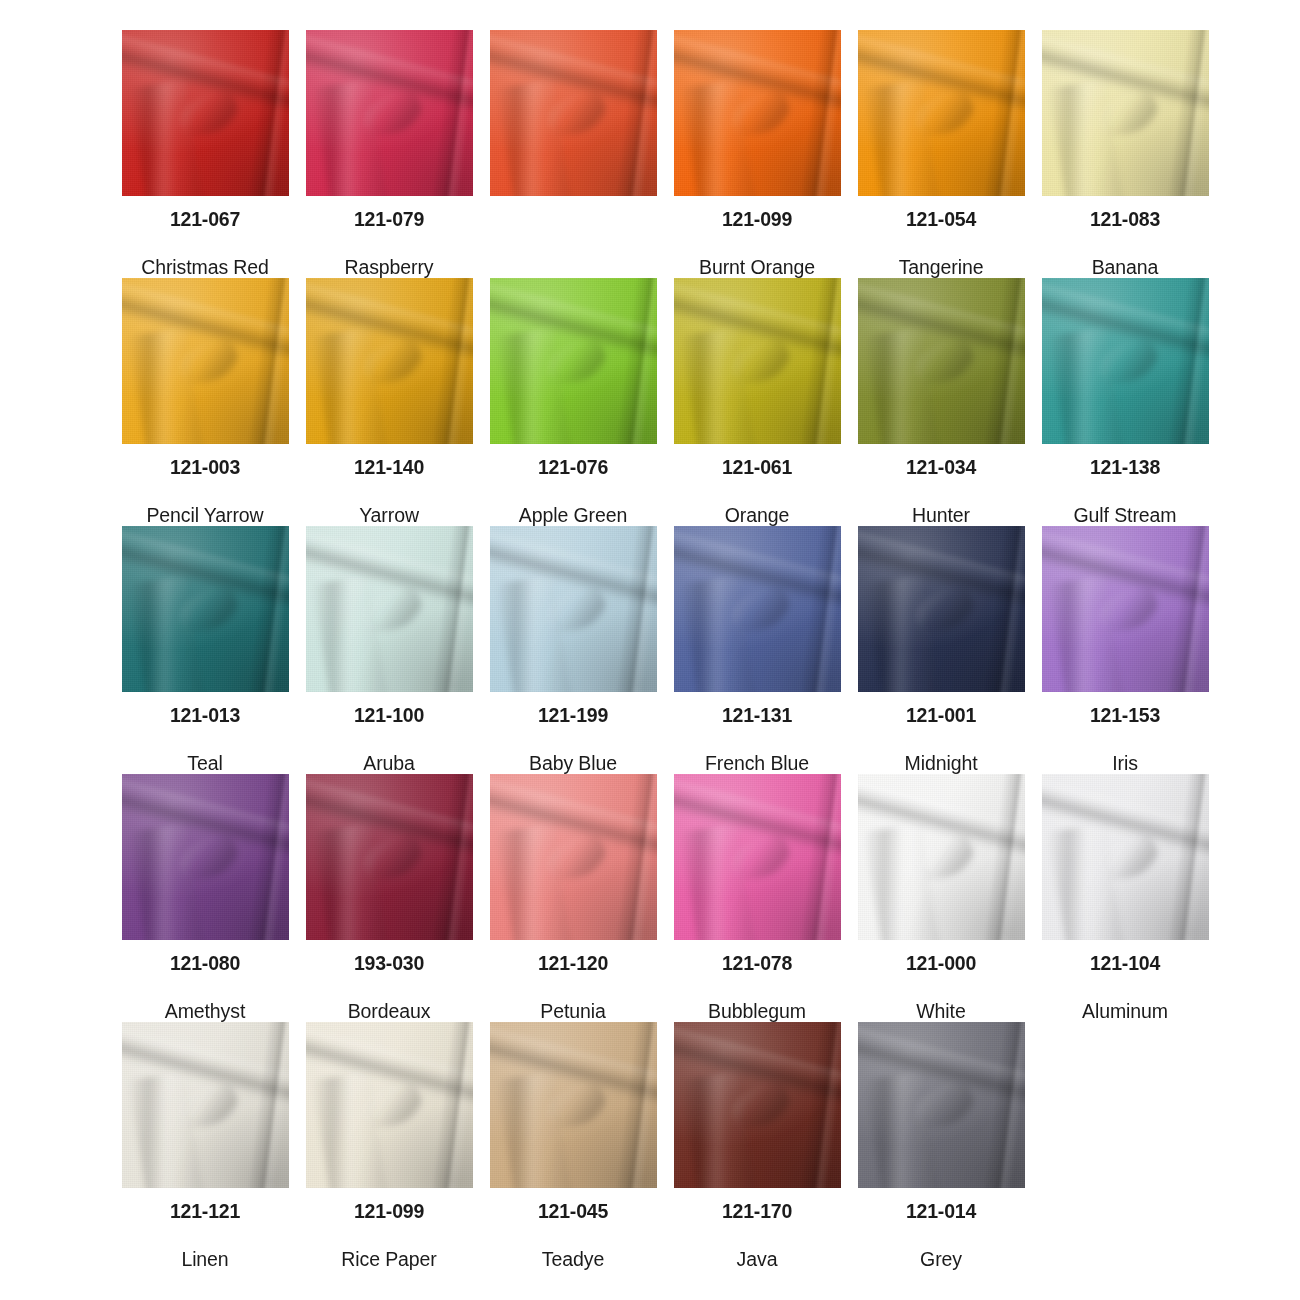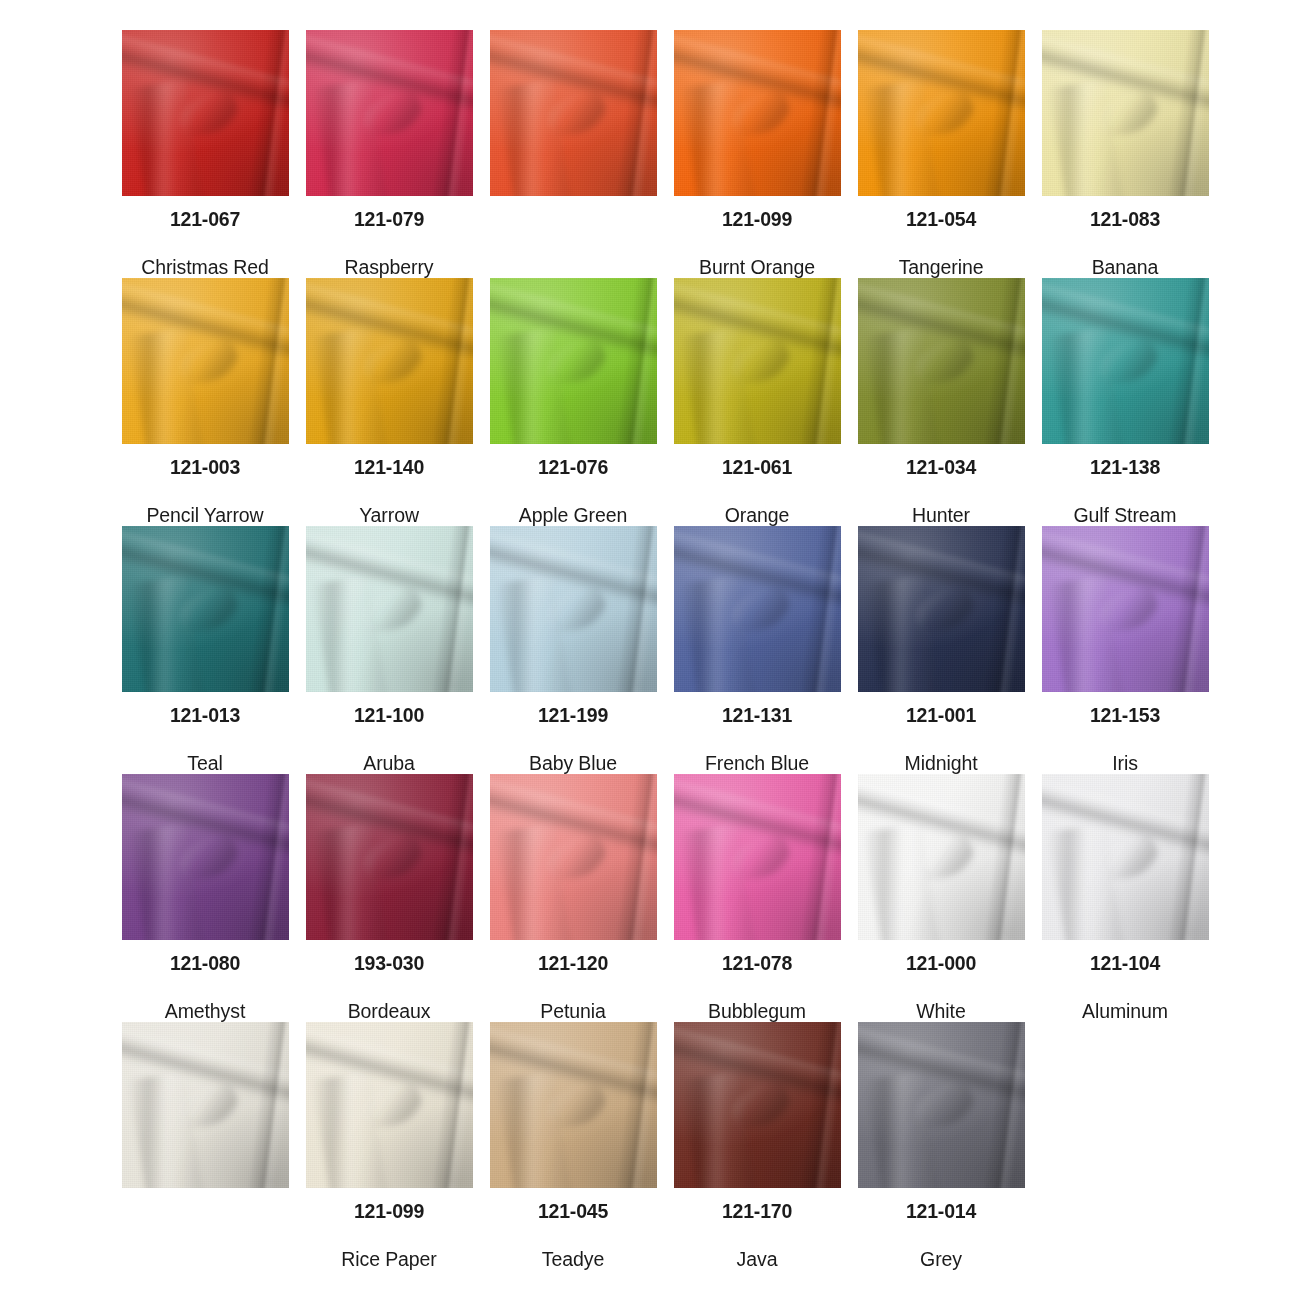--- a/index.html
+++ b/index.html
@@ -512,20 +512,24 @@
     </div>
     <div class="swatch-cell">
       <div class="chip" style="--c: #eae7dd;">
         <div class="light"></div>
         <div class="crease-a"></div>
         <div class="crease-b"></div>
         <div class="crease-c"></div>
         <div class="crease-d"></div>
         <div class="grain"></div>
       </div>
+      <div class="caption">
+        <div class="code">121-121</div>
+        <div class="name">Linen</div>
+      </div>
     </div>
     <div class="swatch-cell">
       <div class="chip" style="--c: #eee8d7;">
         <div class="light"></div>
         <div class="crease-a"></div>
         <div class="crease-b"></div>
         <div class="crease-c"></div>
         <div class="crease-d"></div>
         <div class="grain"></div>
       </div>

